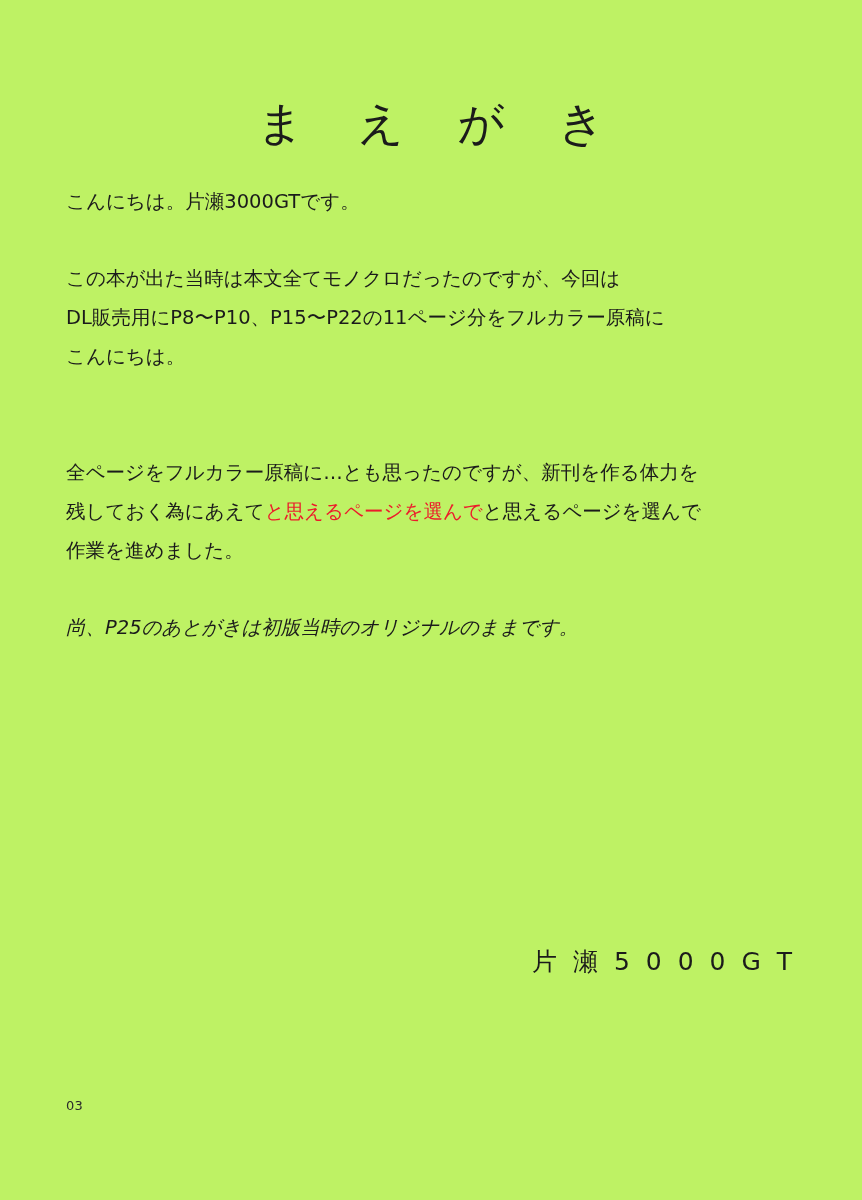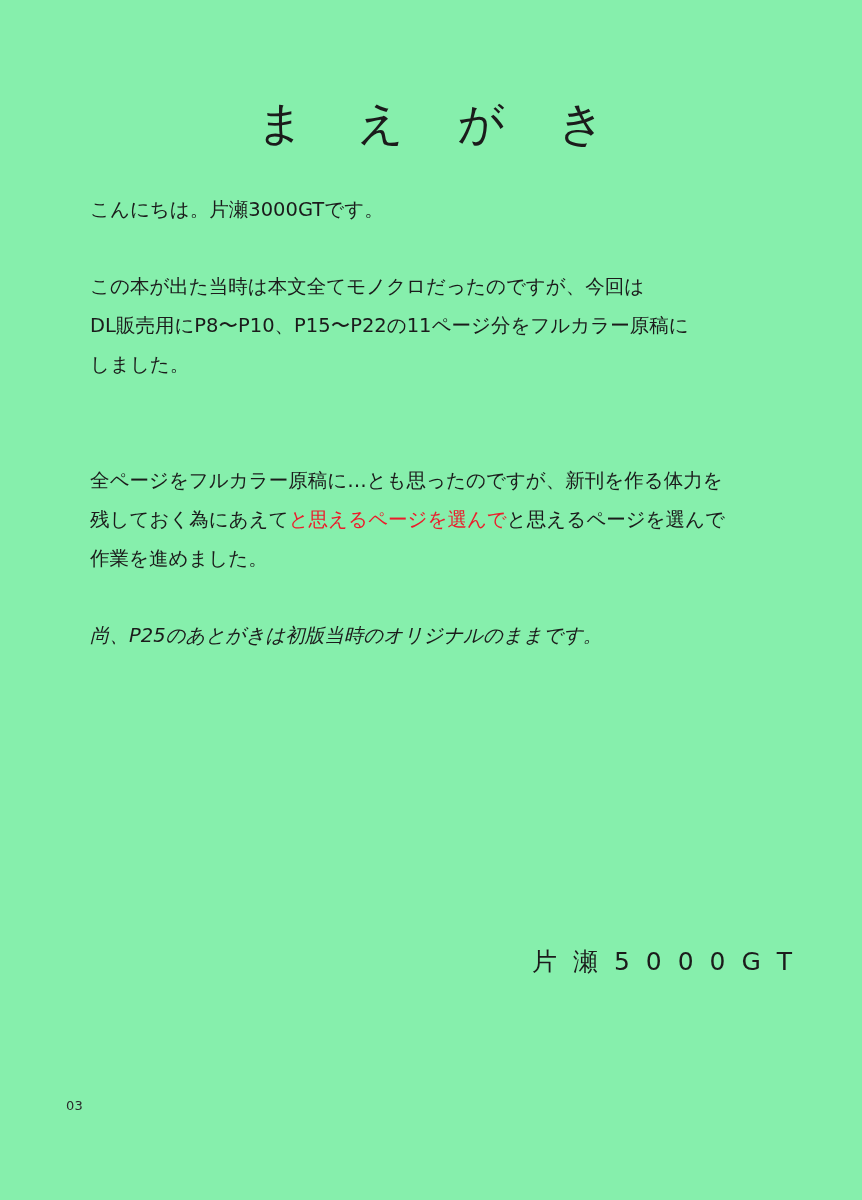--- a/index.html
+++ b/index.html
@@ -11,45 +11,44 @@
     width: 862px;
     height: 1200px;
     position: relative;
     font-family: "Liberation Sans", sans-serif;
     color: #1a1a1a;
     overflow: hidden;
   }
   .page {
     position: absolute;
     inset: 0;
-    background: #86efac;
+    background: #bef264;
   }
   .doc-title {
     position: absolute;
     top: 62px;
     left: 0;
     width: 862px;
     text-align: center;
     font-size: 46px;
     letter-spacing: 0.42em;
     text-indent: 0.42em;
     color: #1b1b1b;
     font-weight: 400;
     font-family: "DejaVu Sans", sans-serif;
   }
   .body-block {
     position: absolute;
     left: 66px;
-    top: 190px;
+    top: 182px;
     width: 730px;
     font-size: 19.5px;
     line-height: 39px;
     color: #1b1b1b;
     font-family: "DejaVu Sans", sans-serif;
-    margin-left: 24px;
   }
   .para {
     margin: 0 0 38px 0;
     white-space: pre-line;
   }
   .para:last-child {
     margin-bottom: 0;
     font-style: italic;
   }
   .hl {
@@ -82,21 +81,21 @@
 <div class="page">
 
   <h1 class="doc-title">ま え が き</h1>
 
   <div class="body-block">
 
     <p class="para">こんにちは。片瀬3000GTです。</p>
 
     <p class="para">この本が出た当時は本文全てモノクロだったのですが、今回は
 DL販売用にP8〜P10、P15〜P22の11ページ分をフルカラー原稿に
-しました。</p>
+こんにちは。</p>
 
     <p class="para">
       <span>全ページをフルカラー原稿に…とも思ったのですが、新刊を作る体力を
 残しておく為にあえて</span><span class="hl">と思えるページを選んで</span><span>と思えるページを選んで
 作業を進めました。</span>
     </p>
 
     <p class="para">尚、P25のあとがきは初版当時のオリジナルのままです。</p>
 
   </div>

